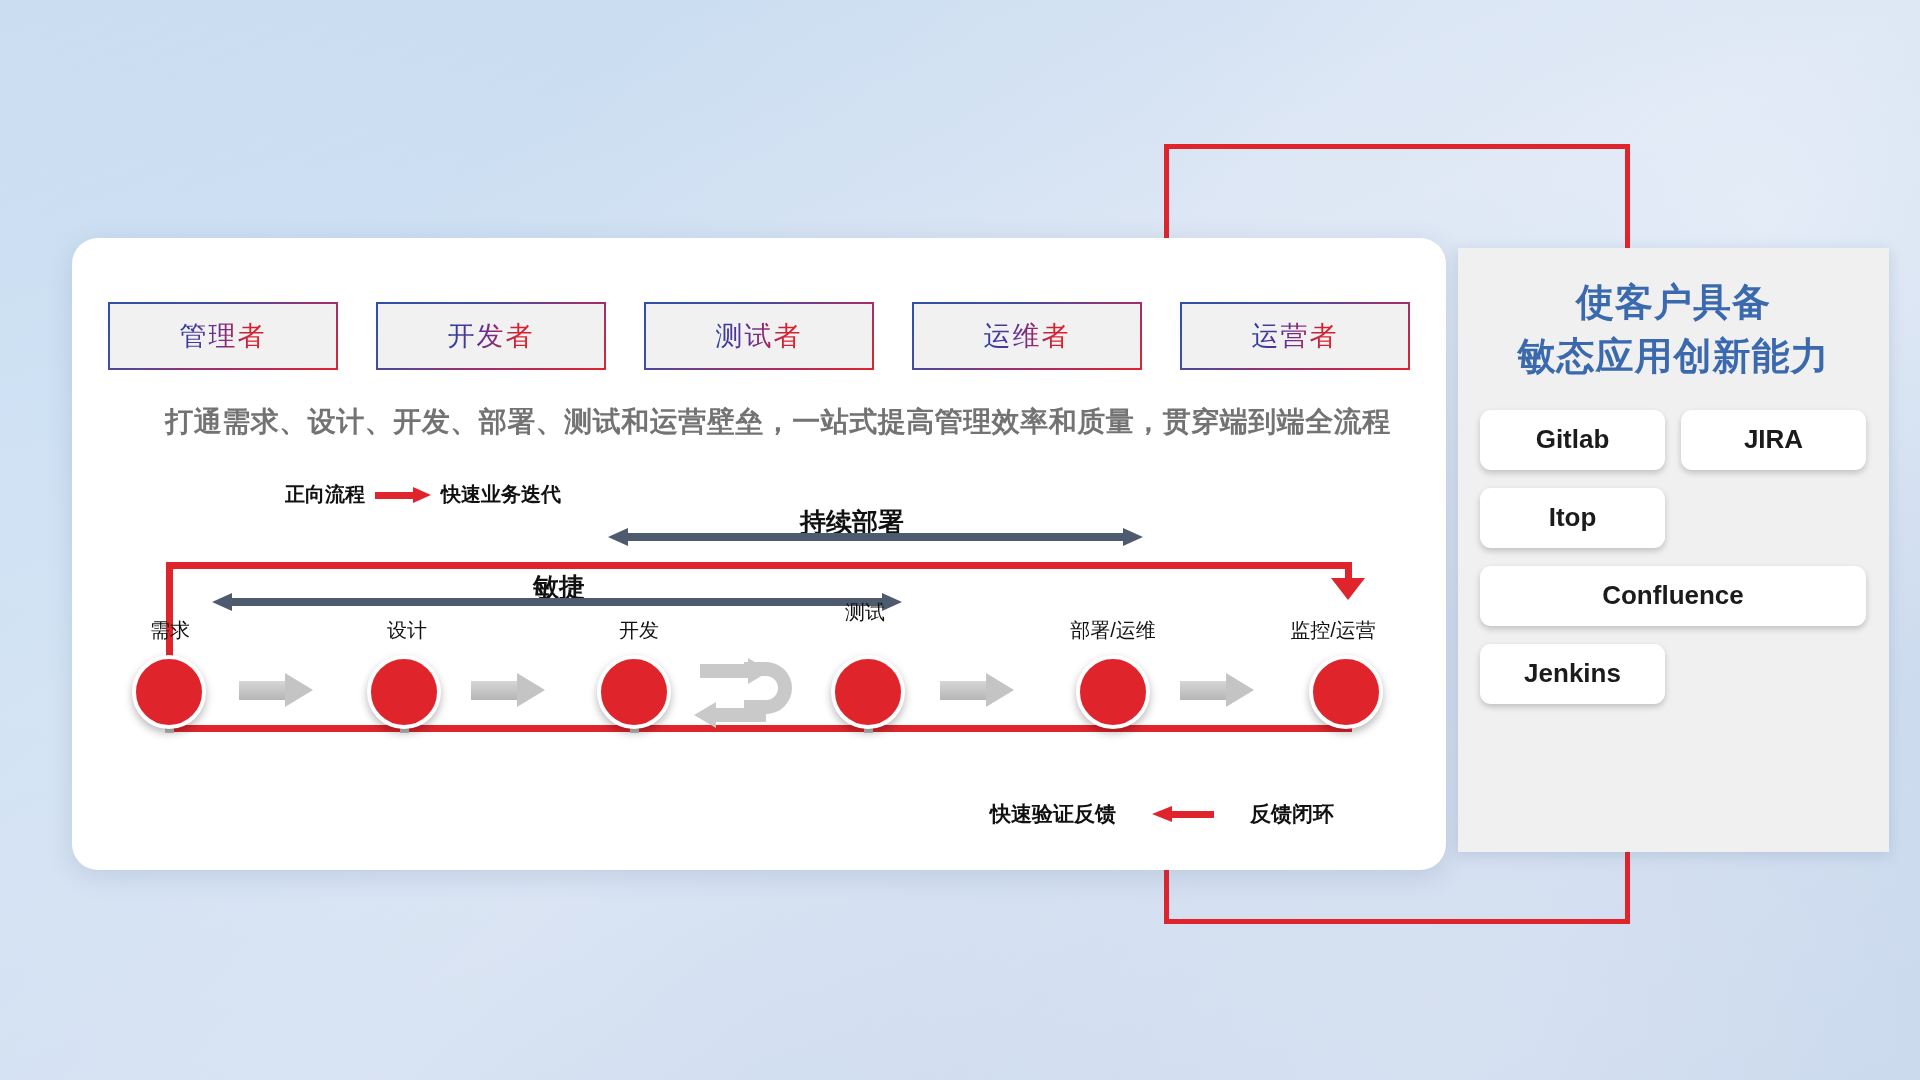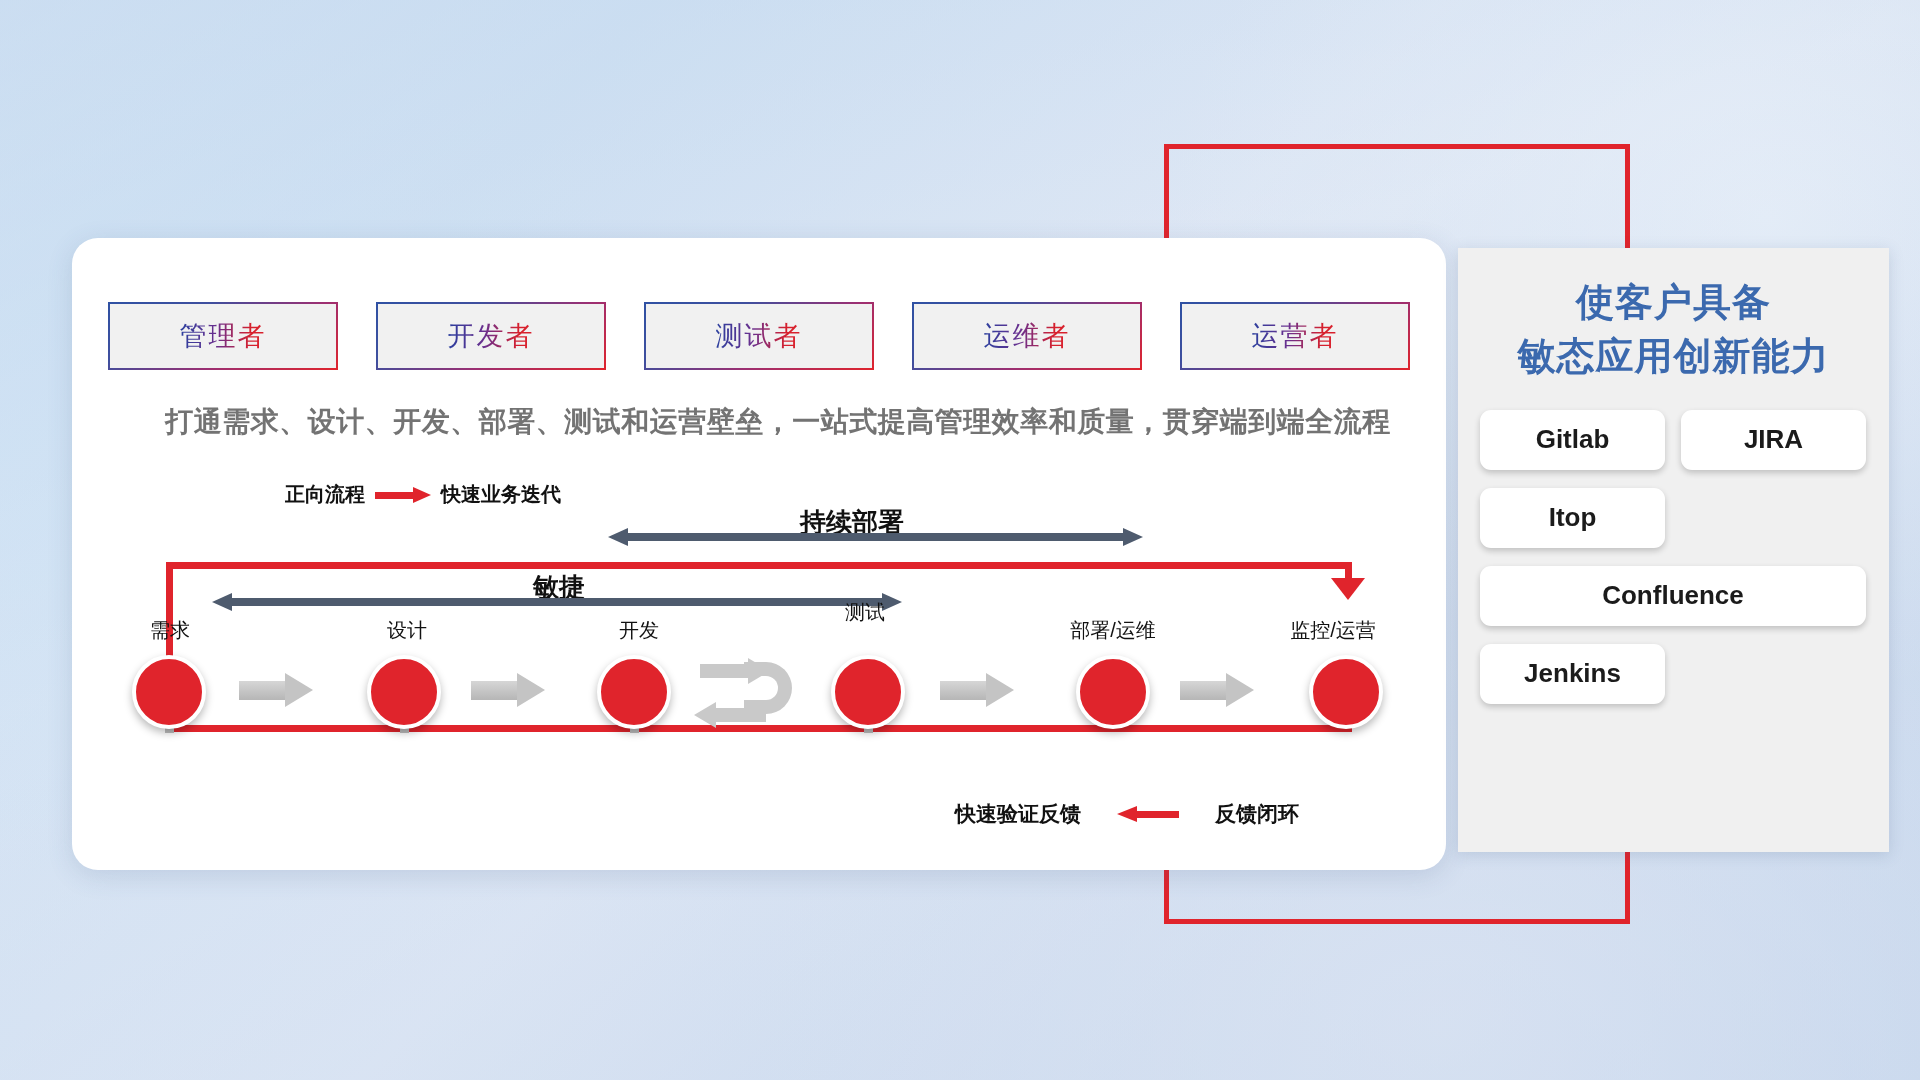--- a/index.html
+++ b/index.html
@@ -102,21 +102,21 @@
   .uturn .t{position:absolute;left:0;top:4px;width:52px;height:14px;background:#c9c9c9;}
   .uturn .th{position:absolute;left:48px;top:-2px;width:0;height:0;
              border-top:13px solid transparent;border-bottom:13px solid transparent;border-left:22px solid #c9c9c9;}
   .uturn .curve{position:absolute;left:44px;top:2px;width:48px;height:52px;
                 border:14px solid #c9c9c9;border-left:none;border-radius:0 26px 26px 0;box-sizing:border-box;}
   .uturn .b{position:absolute;left:14px;bottom:0;width:52px;height:14px;background:#c9c9c9;}
   .uturn .bh{position:absolute;left:-6px;bottom:-6px;width:0;height:0;
              border-top:13px solid transparent;border-bottom:13px solid transparent;border-right:22px solid #c9c9c9;}
 
   
-  .fb{position:absolute;left:955px;top:800px;display:flex;align-items:center;gap:36px;text-align:right;}
+  .fb{position:absolute;left:990px;top:800px;display:flex;align-items:center;gap:36px;text-align:right;}
   .fb .lbl{font-size:21px;font-weight:bold;color:#111;white-space:nowrap;}
 
   
   .panel{position:absolute;left:1458px;top:248px;width:431px;height:604px;
          background:#f0f0f0;box-shadow:0 3px 14px rgba(60,90,130,.18);}
   .panel-title{margin-top:28px;text-align:center;color:#3b69ae;
                font-size:38px;font-weight:bold;line-height:1.42;letter-spacing:1px;}
   .tags{margin-top:26px;padding:0 22px;display:flex;flex-wrap:wrap;gap:18px 16px;}
   .tag{height:60px;background:#fff;border-radius:11px;display:flex;
        align-items:center;justify-content:center;font-size:26px;font-weight:bold;color:#1b1b1b;

